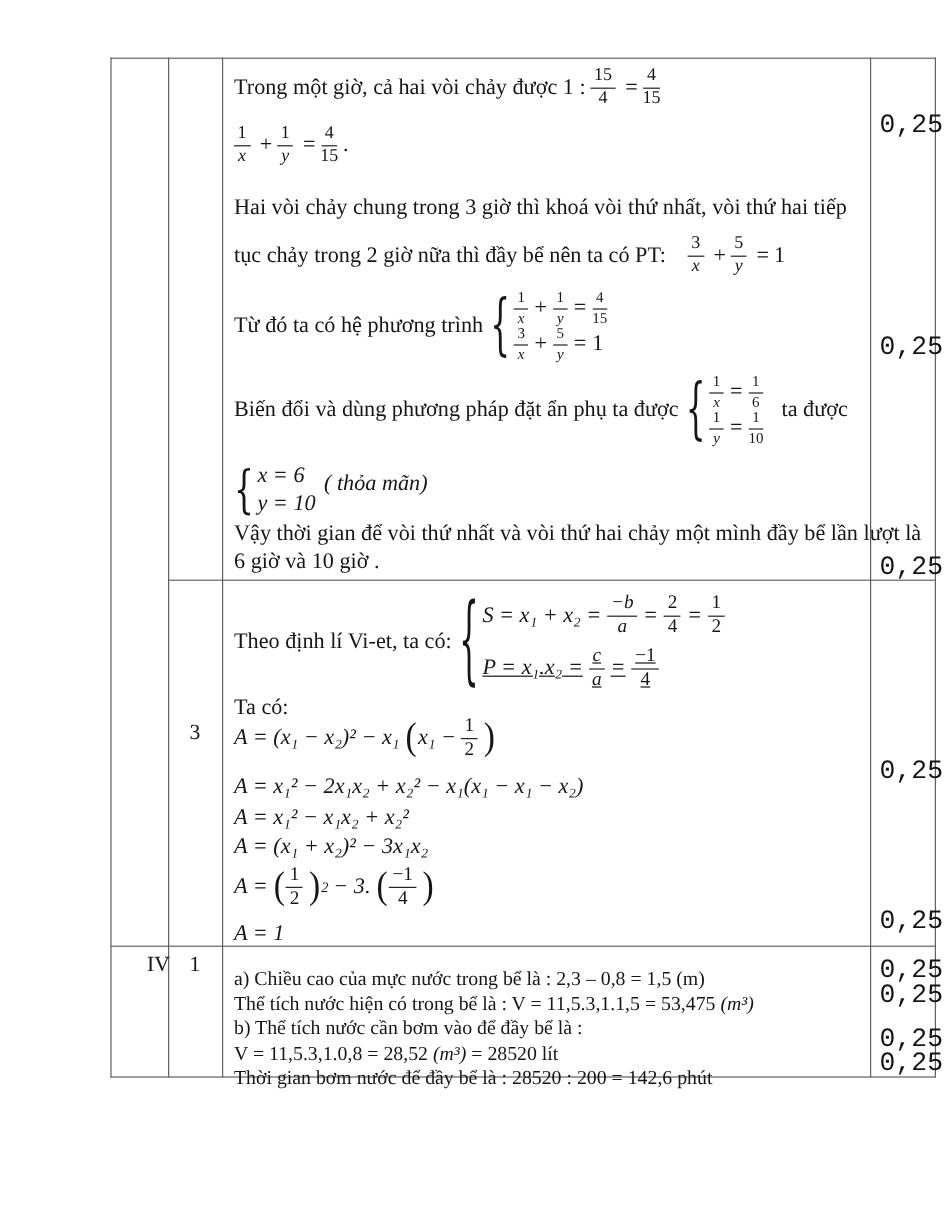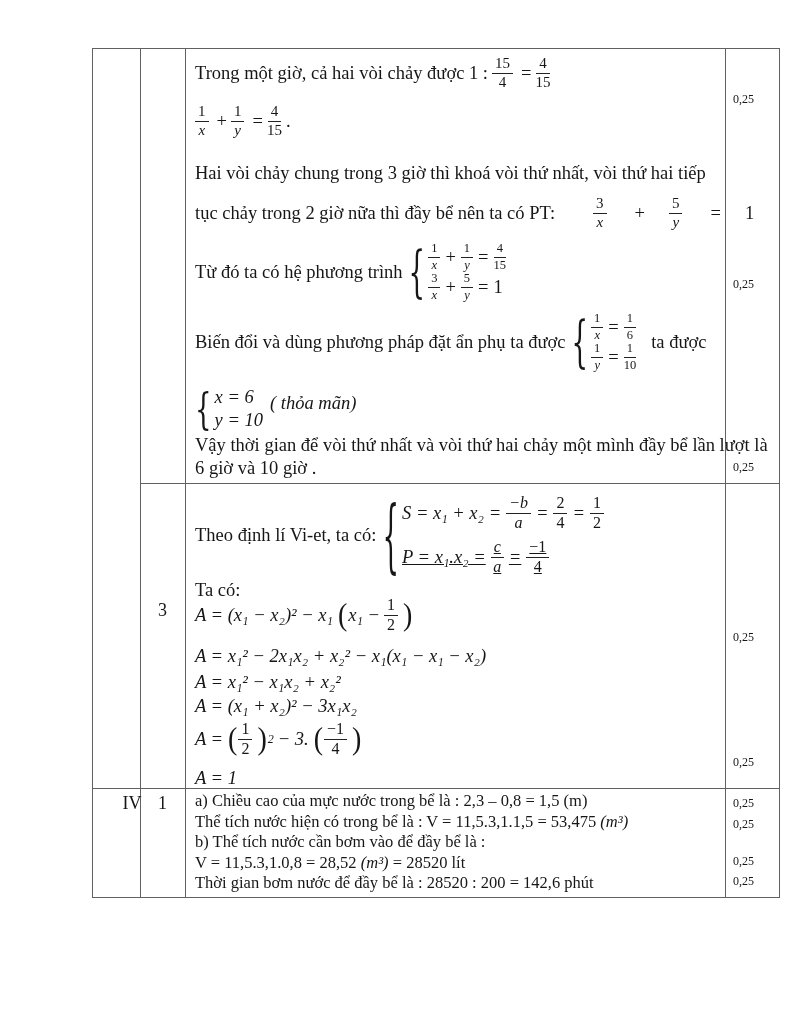--- a/index.html
+++ b/index.html
@@ -32,25 +32,25 @@
   .brace.tall{transform:scaleY(3.1);}
   .brace.low{transform:scaleY(1.65);}
   .syscol{display:inline-flex;flex-direction:column;}
   .sysrow{display:flex;align-items:center;min-height:30px;}
   .sysrow>*{margin-right:5px;}
   .bigp{display:inline-block;font-size:28px;line-height:1;transform:scaleY(1.15);
         font-style:normal;margin:0 1px;}
   sup.sp{font-size:12px;}
   .note{font-style:italic;margin-left:2px;position:relative;top:-6px;}
   
-  .small-lines{font-size:16.5px;line-height:20.5px;padding:3px 0 0 10px;}
+  .small-lines{font-size:16.5px;line-height:20.5px;padding:18px 0 0 10px;}
   .small-lines .sl{white-space:nowrap;}
   .unit{font-style:italic;}
   
-  .mark{position:absolute;left:8px;font-size:12px;white-space:nowrap;}
+  .mark{position:absolute;left:8px;font-size:22px;white-space:nowrap;font-family:Liberation Mono, monospace;}
 </style>
 </head>
 <body>
 
 <div class="page">
 <div class="tbl">
 
   <div class="vl" style="left:0;top:0;height:850px;"></div>
   <div class="vl" style="left:48px;top:0;height:850px;"></div>
   <div class="vl" style="left:93px;top:0;height:850px;"></div>
@@ -101,21 +101,21 @@
             <span class="n">4</span>
             <span class="d">15</span>
           </span>
       <span>.</span>
     </div>
 
     <div class="ln plain" style="top:114px;">
       <span>Hai vòi chảy chung trong 3 giờ thì khoá vòi thứ nhất, vòi thứ hai tiếp</span>
     </div>
 
-    <div class="ln gap4" style="top:148px;gap:20px;">
+    <div class="ln gap4" style="top:148px;">
       <span>tục chảy trong 2 giờ nữa thì đầy bể nên ta có PT:</span>
       <span class="fr" style="margin-left:14px;">
             <span class="n">3</span>
             <span class="d it">x</span>
           </span>
       <span class="sep">+</span>
       <span class="fr">
             <span class="n">5</span>
             <span class="d it">y</span>
           </span>

